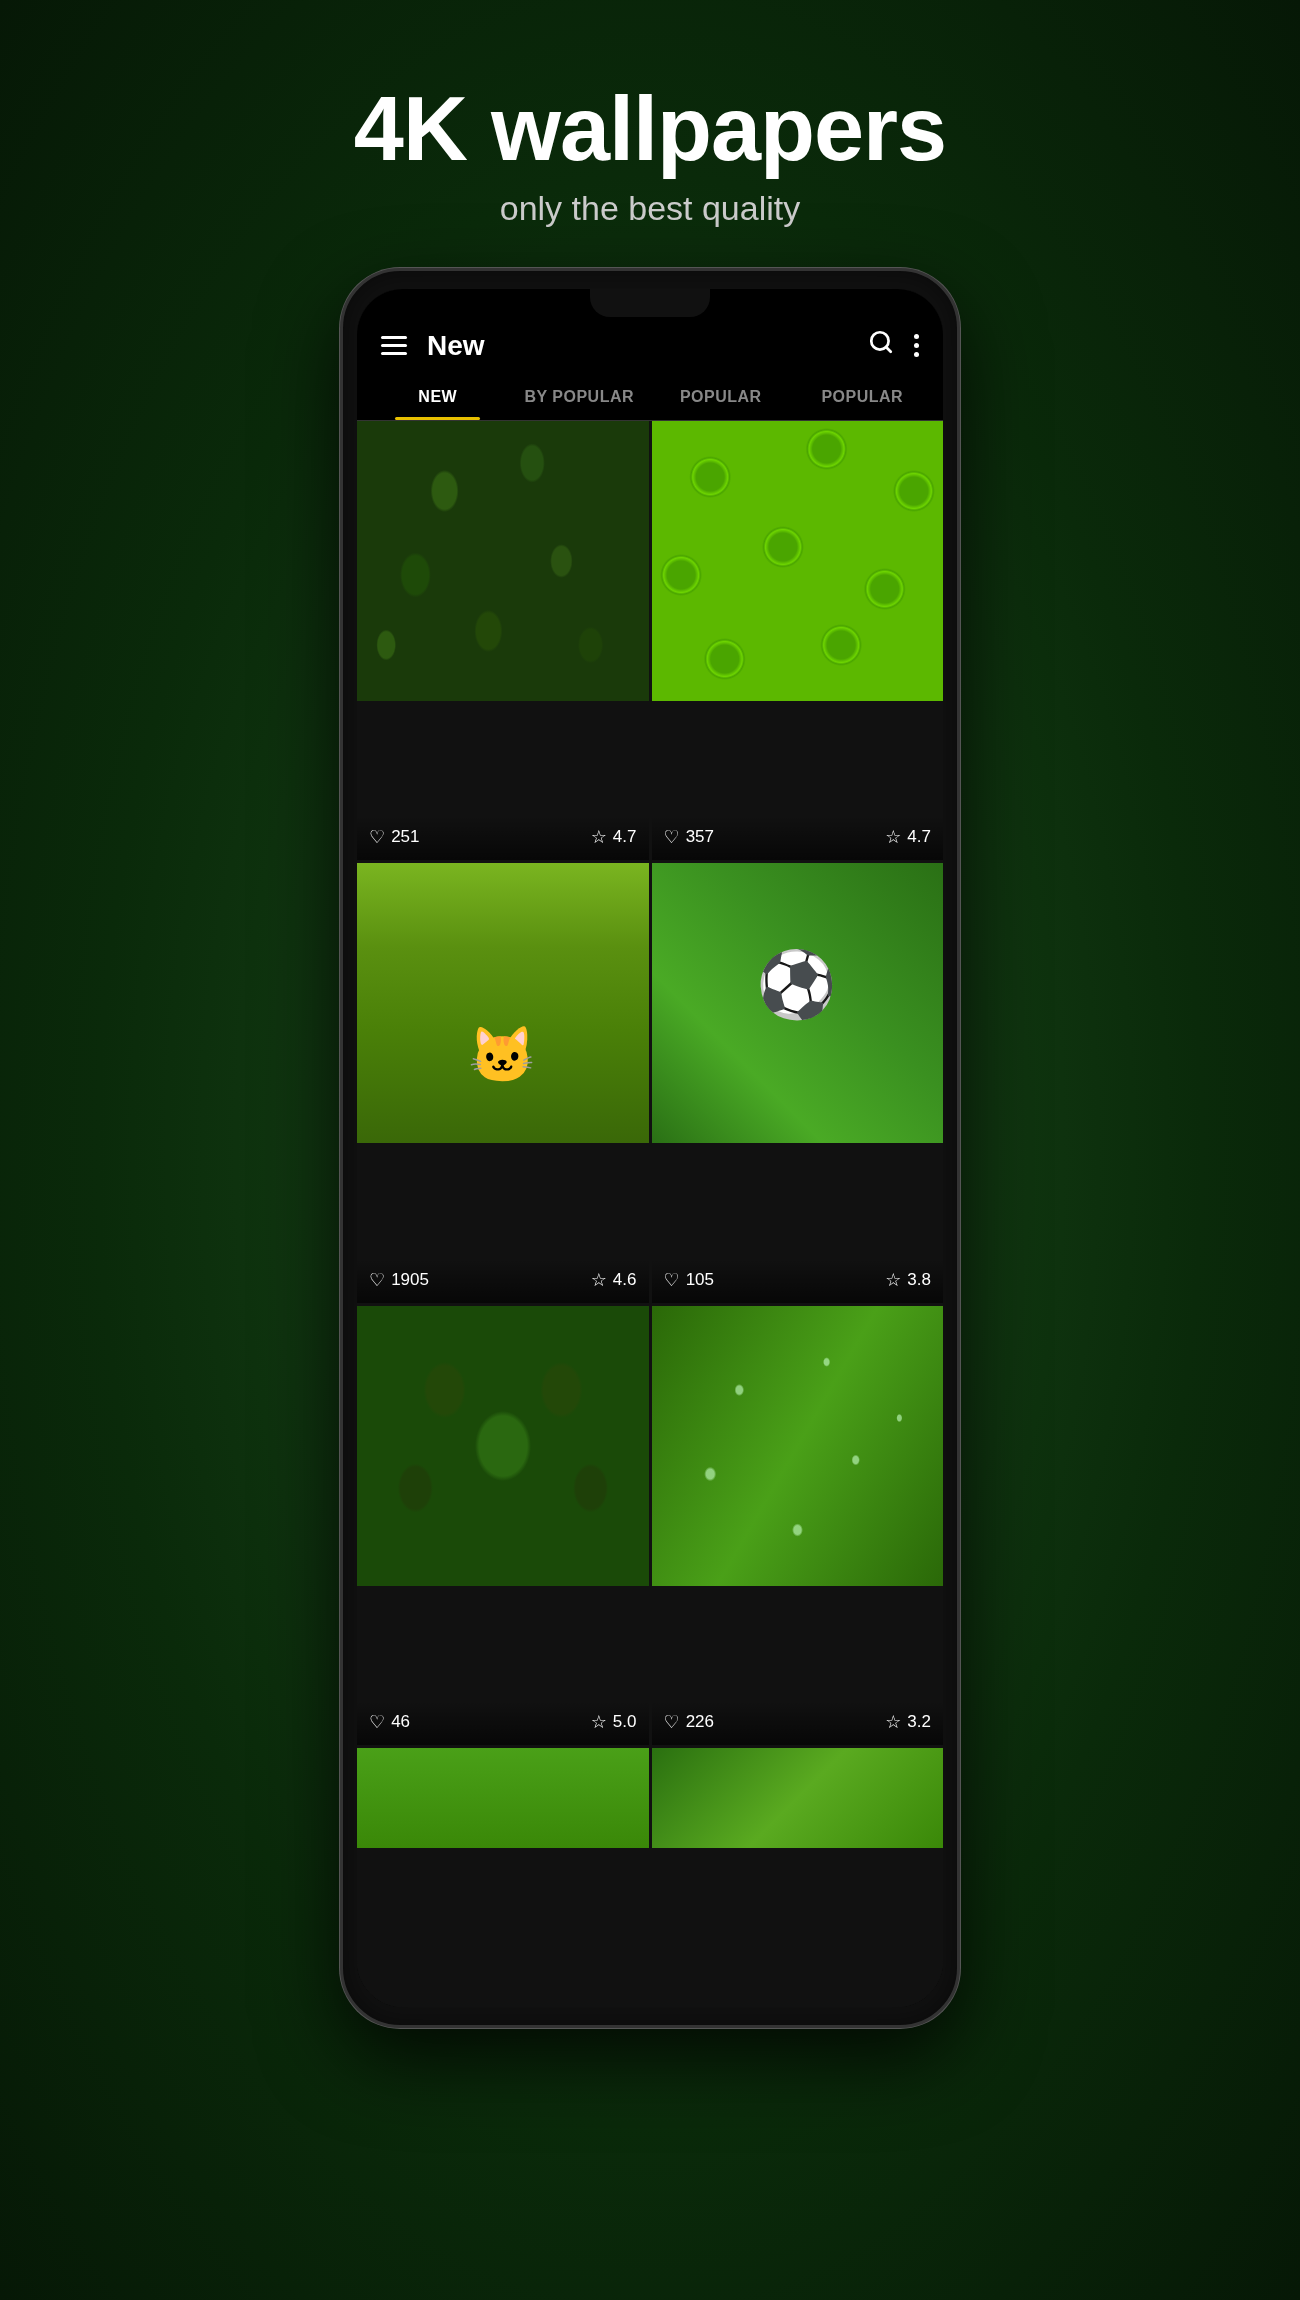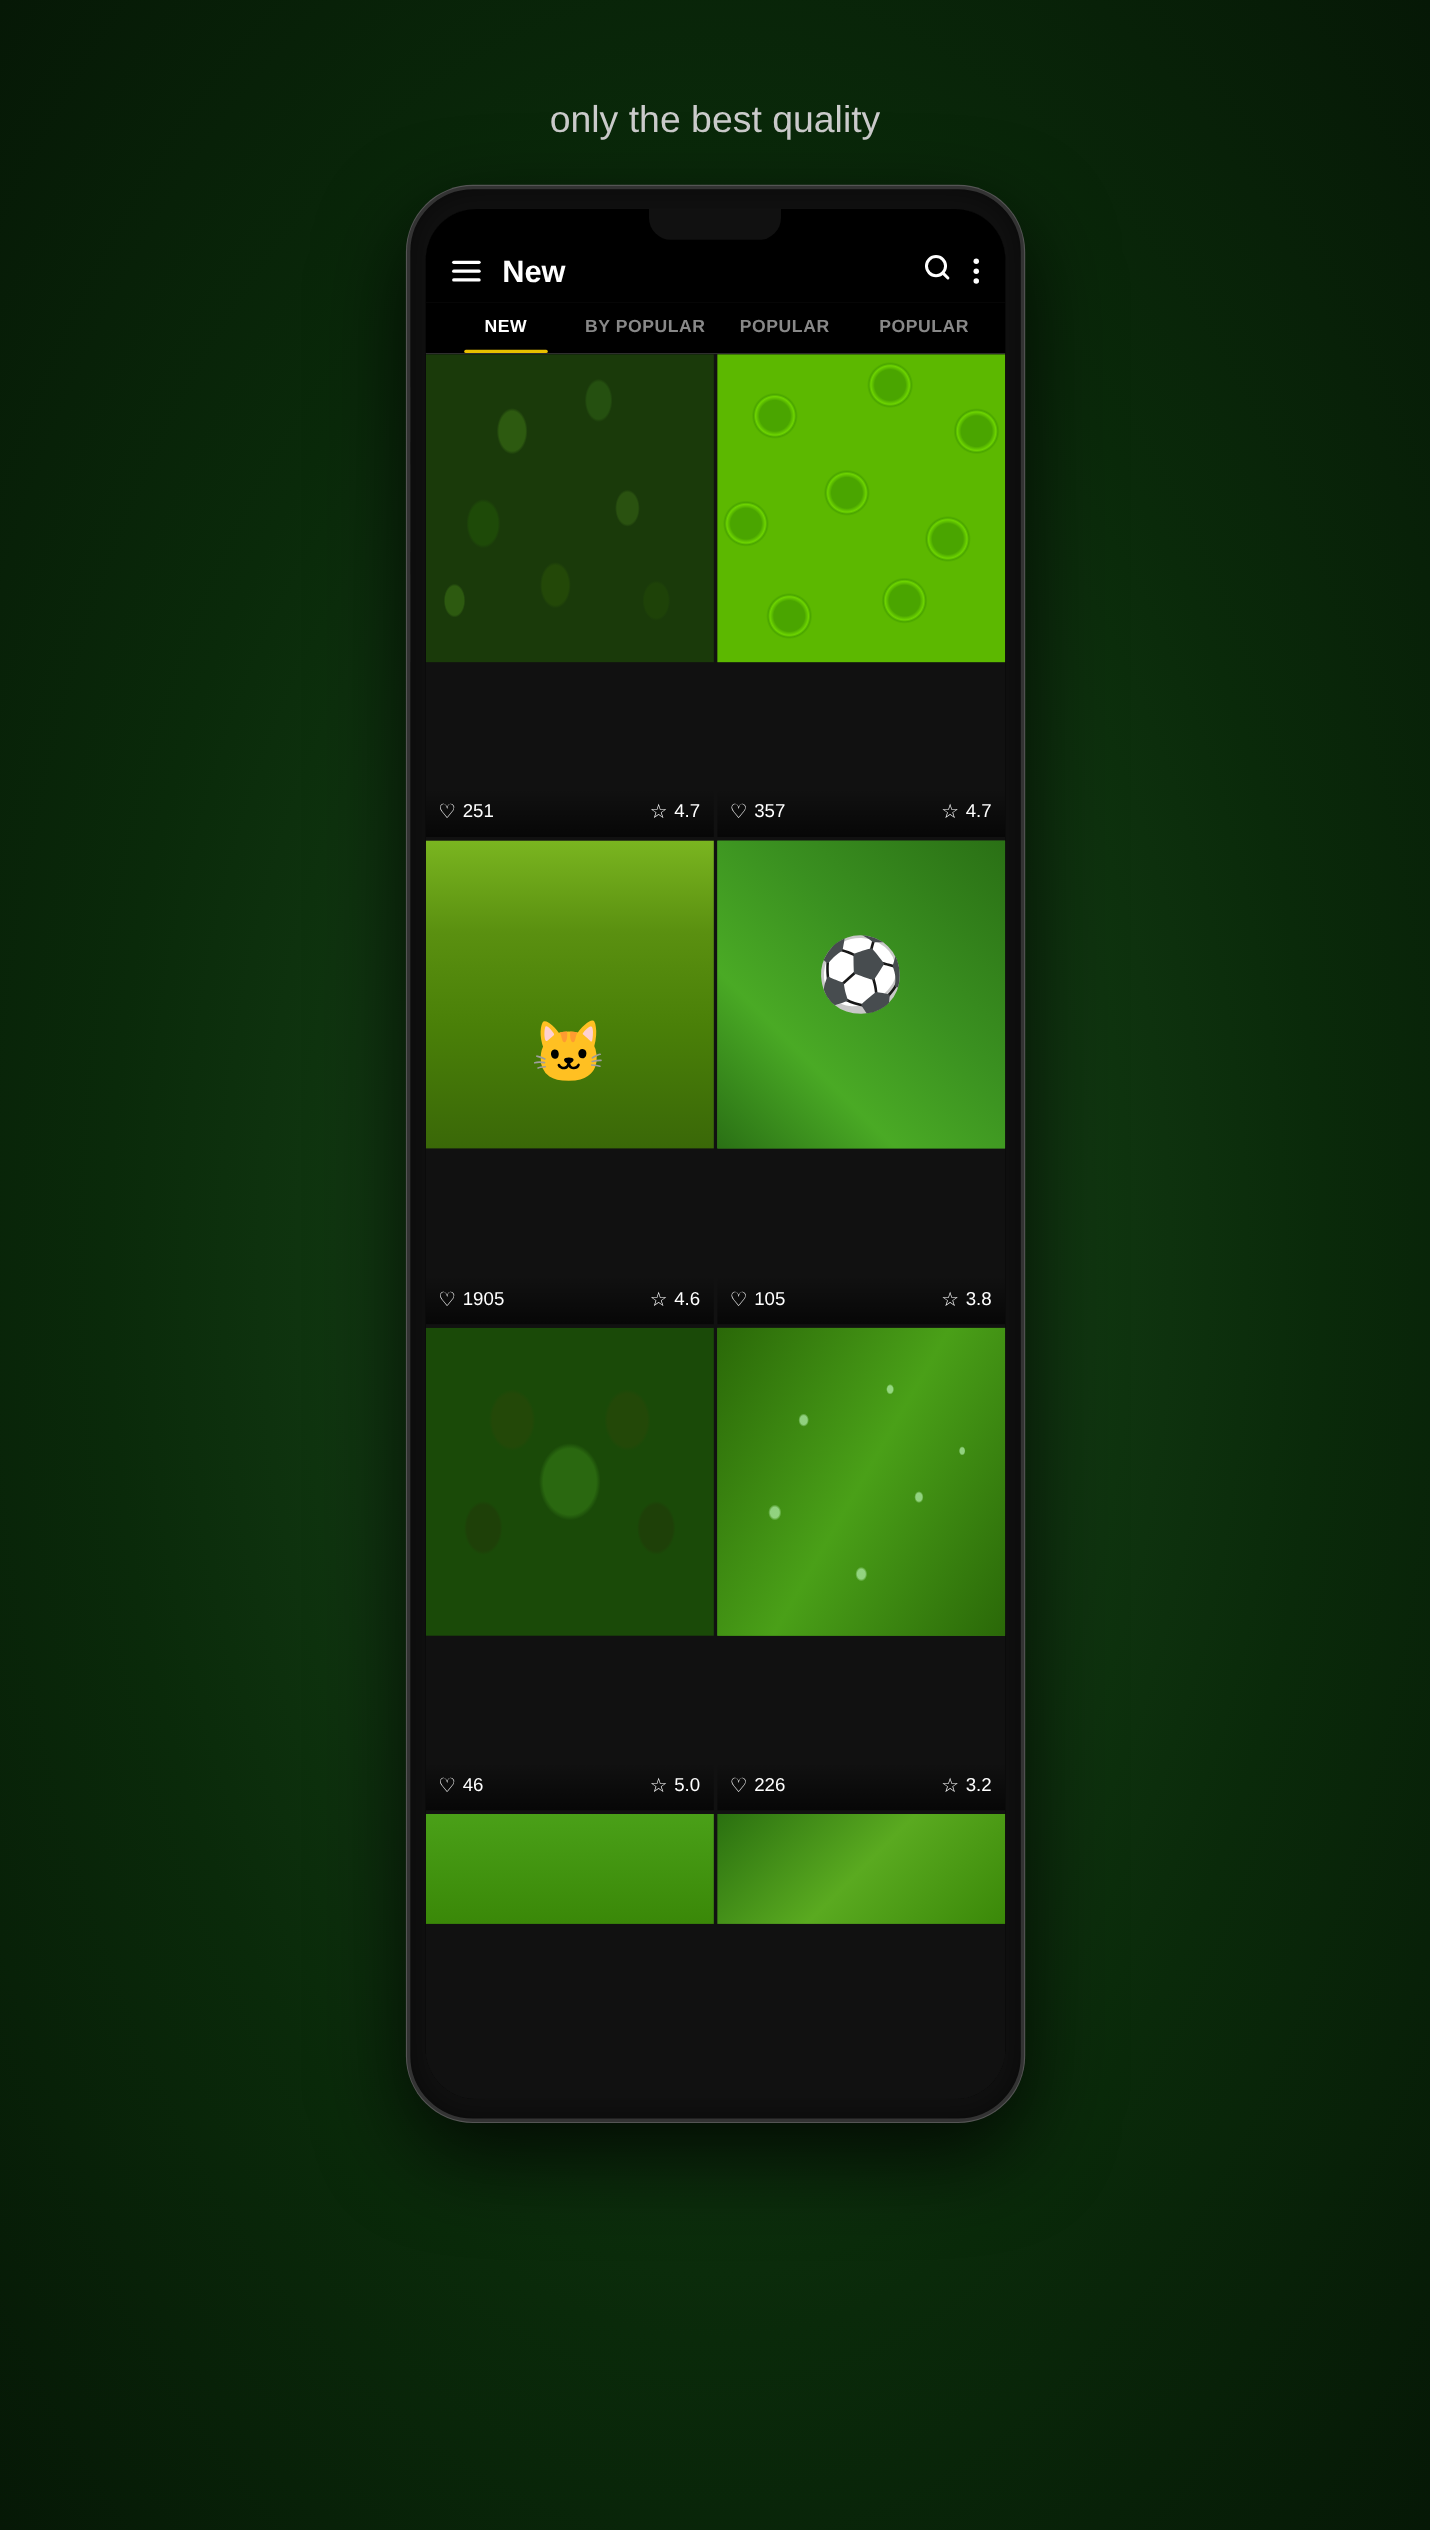--- a/index.html
+++ b/index.html
@@ -32,21 +32,21 @@
     .sub-title {
       color: #cccccc;
       font-size: 34px;
       font-weight: normal;
       margin-top: 10px;
     }
 
     
     .phone-wrapper {
       position: relative;
-      width: 561px;
+      width: 620px;
       height: 1760px;
     }
 
     .phone-frame {
       position: absolute;
       top: 0; left: 0; right: 0; bottom: 0;
       background: #111111;
       border-radius: 60px;
       border: 3px solid #333;
       box-shadow:
@@ -371,20 +371,21 @@
     .stat-value {
       color: #ffffff;
       font-size: 17px;
       font-weight: normal;
     }
   </style>
 </head>
 <body>
 
 <div class="header-text">
+  <div class="main-title">4K wallpapers</div>
   <div class="sub-title">only the best quality</div>
 </div>
 
 <div class="phone-wrapper">
   <div class="phone-frame">
 
     <div class="phone-btn-right"></div>
     <div class="phone-btn-left1"></div>
     <div class="phone-btn-left2"></div>
     <div class="phone-btn-left3"></div>

